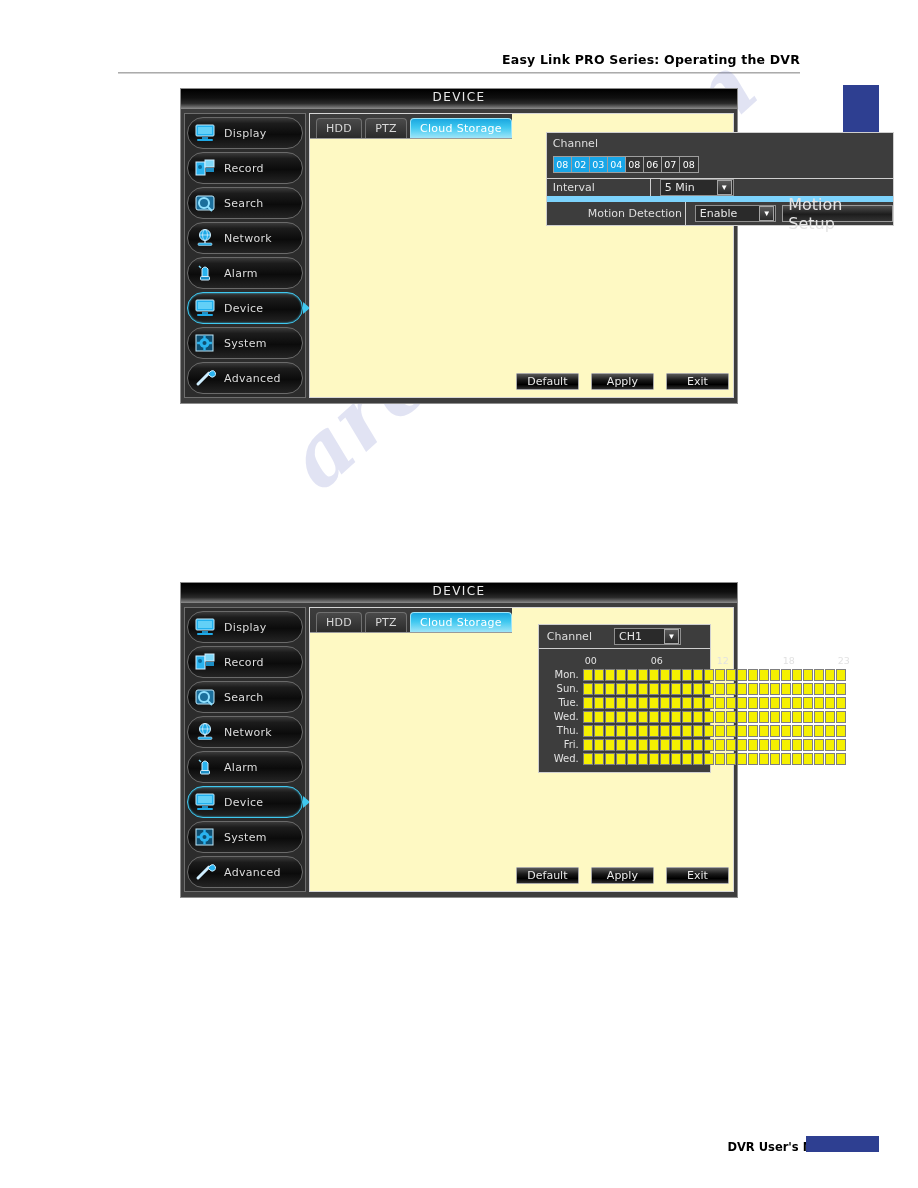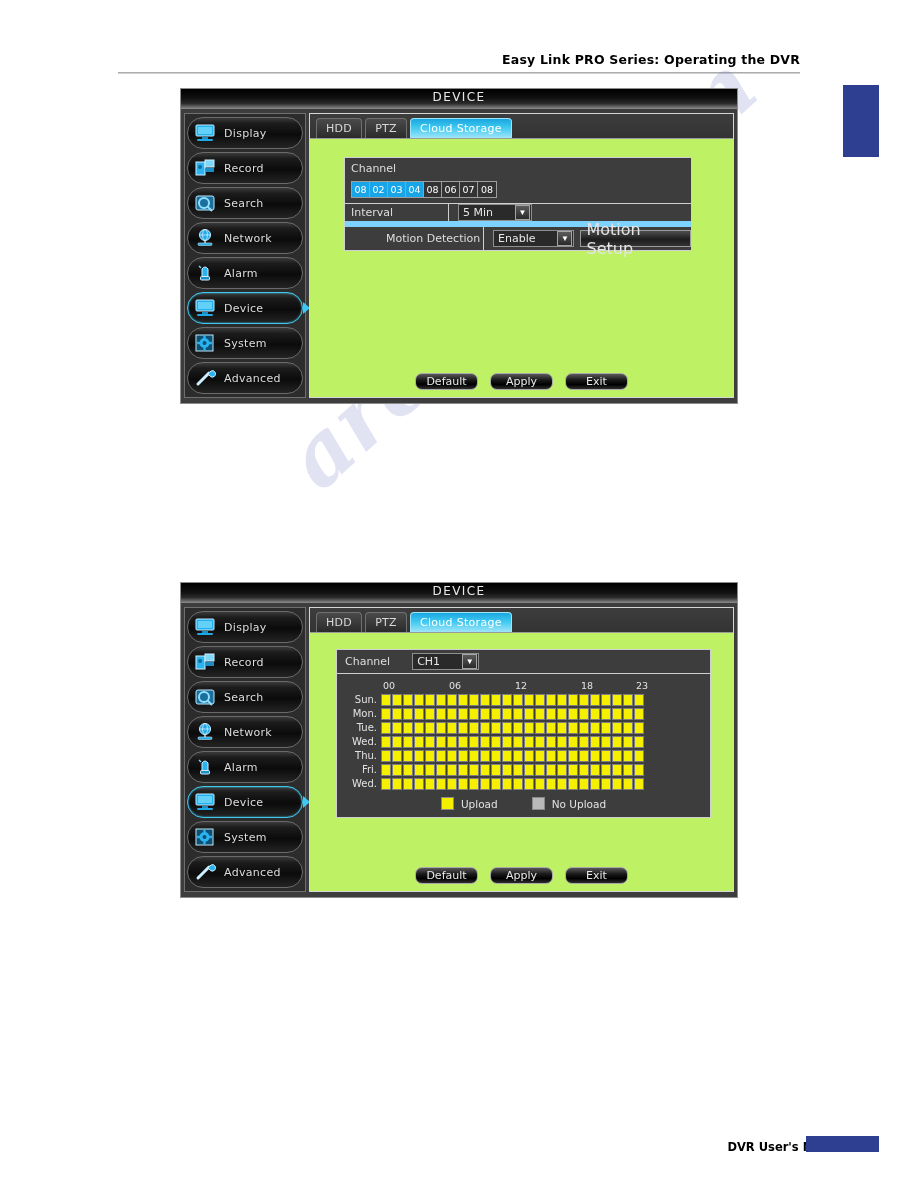--- a/index.html
+++ b/index.html
@@ -120,23 +120,23 @@
   .side-label {
     font-size: 11px; color: #dcdcdc;
     font-family: "DejaVu Sans", sans-serif;
     margin-left: 6px; letter-spacing: .3px;
   }
 
   
   .content {
     flex: 1 1 auto; margin-left: 3px;
     border: 1px solid #d6d6d6;
-    background: #bef264;
+    background: #fef9c3;
     position: relative;
-    display: flex; flex-direction: column;
+    display: flex; 
   }
 
   .tabbar {
     display: flex; align-items: flex-end;
     height: 25px; padding-left: 6px; gap: 3px;
     border-bottom: 1px solid #9a9a9a;
     background: linear-gradient(to bottom,#3d3d3d 0%,#333 100%);
   }
   .tab {
     height: 20px; padding: 0 9px;
@@ -283,21 +283,21 @@
     position: absolute; left: 0; right: 0; bottom: 7px;
     display: flex; justify-content: center; gap: 12px;
   }
   .dvrbtn {
     width: 63px; height: 17px;
     display: flex; align-items: center; justify-content: center;
     font-size: 11px; color: #e9e9e9;
     font-family: "DejaVu Sans", sans-serif;
     background: linear-gradient(to bottom,#585858 0%, #1a1a1a 40%, #000 70%, #2e2e2e 100%);
     border: 1px solid #a8a8a8;
-    border-radius: 7px;
+    border-radius: 1px;
     cursor: pointer;
   }
 </style>
 </head>
 <body>
 
 <div class="page-header">
   <span class="hdr-text">Easy Link PRO Series: Operating the DVR</span>
 </div>
 <div class="header-rule"></div>
@@ -583,21 +583,21 @@
           <div class="sched-grid-wrap">
             <div class="hour-axis" id="hour-axis">
                 <span class="htick" style="left: 0px;">00</span>
                 <span class="htick" style="left: 66px;">06</span>
                 <span class="htick" style="left: 132px;">12</span>
                 <span class="htick" style="left: 198px;">18</span>
                 <span class="htick" style="left: 253px;">23</span>
               </div>
             <div class="grid-rows" id="grid-rows">
                 <div class="grid-row">
-                  <div class="day-label">Sun.</div>
+                  <div class="day-label">Mon.</div>
                   <div class="cells">
                     <div class="cell up"></div>
                     <div class="cell up"></div>
                     <div class="cell up"></div>
                     <div class="cell up"></div>
                     <div class="cell up"></div>
                     <div class="cell up"></div>
                     <div class="cell up"></div>
                     <div class="cell up"></div>
                     <div class="cell up"></div>
@@ -612,21 +612,21 @@
                     <div class="cell up"></div>
                     <div class="cell up"></div>
                     <div class="cell up"></div>
                     <div class="cell up"></div>
                     <div class="cell up"></div>
                     <div class="cell up"></div>
                     <div class="cell up"></div>
                   </div>
                 </div>
                 <div class="grid-row">
-                  <div class="day-label">Mon.</div>
+                  <div class="day-label">Sun.</div>
                   <div class="cells">
                     <div class="cell up"></div>
                     <div class="cell up"></div>
                     <div class="cell up"></div>
                     <div class="cell up"></div>
                     <div class="cell up"></div>
                     <div class="cell up"></div>
                     <div class="cell up"></div>
                     <div class="cell up"></div>
                     <div class="cell up"></div>
@@ -784,30 +784,20 @@
                     <div class="cell up"></div>
                     <div class="cell up"></div>
                     <div class="cell up"></div>
                     <div class="cell up"></div>
                     <div class="cell up"></div>
                     <div class="cell up"></div>
                     <div class="cell up"></div>
                     <div class="cell up"></div>
                     <div class="cell up"></div>
                   </div>
-                </div>
-              </div>
-            <div class="legend" id="legend">
-                <div class="legend-item">
-                  <span class="legend-swatch" style="background:#f5f000"></span>
-                  <span class="legend-text">Upload</span>
-                </div>
-                <div class="legend-item">
-                  <span class="legend-swatch" style="background:#b9b9b9"></span>
-                  <span class="legend-text">No Upload</span>
                 </div>
               </div>
           </div>
 
         </div>
 
         <div class="btnrow" id="btnrow-bottom">
             <div class="dvrbtn">Default</div>
             <div class="dvrbtn">Apply</div>
             <div class="dvrbtn">Exit</div>

